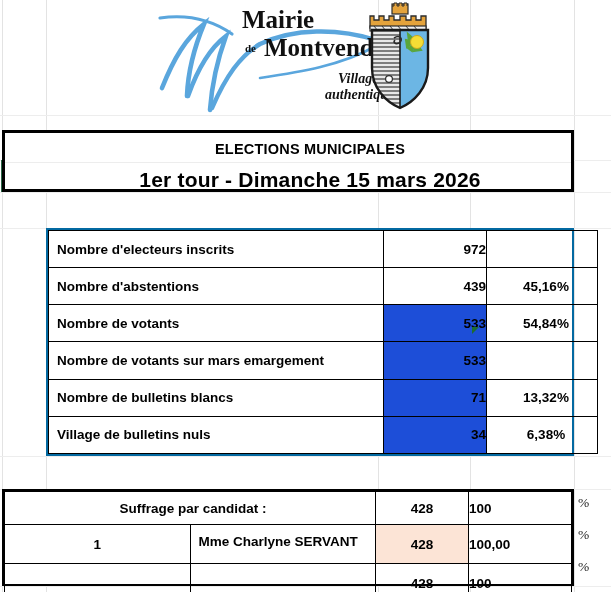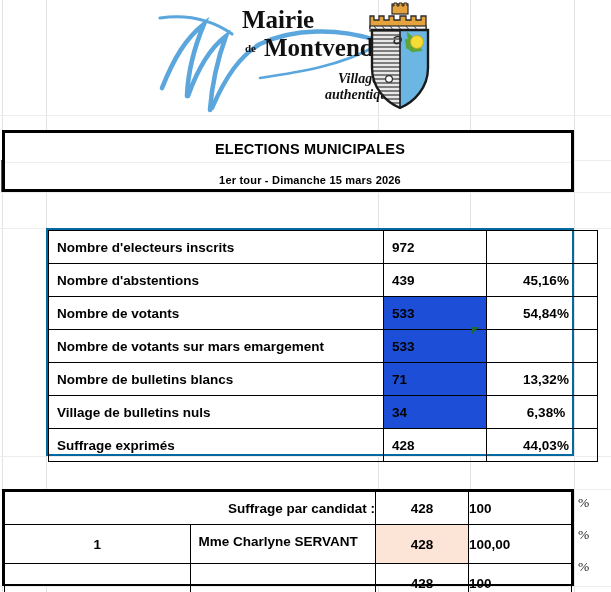--- a/index.html
+++ b/index.html
@@ -27,41 +27,41 @@
   
   .title-box{
     position:absolute;left:2px;top:130px;width:572px;height:62px;
     border:3px solid #000;box-sizing:border-box;background:#fff;
   }
   .title-row{
     height:31px;display:flex;align-items:center;justify-content:center;
     font-weight:bold;color:#000;padding-left:44px;
   }
   .title-row.one{font-size:14.5px;letter-spacing:.2px;}
-  .title-row.two{font-size:11px;letter-spacing:.2px;}
+  .title-row.two{font-size:21px;letter-spacing:.2px;}
   .title-sep{position:absolute;left:0;top:29px;width:100%;height:1px;background:#ededed;}
 
   
   .stats-table{
     position:absolute;left:46px;top:228px;width:528px;height:228px;
     border:2px solid #0369a1;box-sizing:border-box;background:#fff;
     border-collapse:collapse;
   }
   table.grid{border-collapse:collapse;width:100%;height:100%;table-layout:fixed;}
   table.grid td{
     border:1px solid #000;
     font-weight:bold;font-size:13.5px;color:#000;
     padding:0 0 0 8px;
     height:32.5px;
     vertical-align:middle;
     white-space:nowrap;
     overflow:hidden;
   }
   td.c-label{width:326px;text-align:left;}
-  td.c-num{width:94px;text-align:left;padding:0;margin-left:45px;}
+  td.c-num{width:94px;text-align:right;padding:0;margin-left:45px;}
   td.c-pct{width:102px;text-align:center;padding:0;}
   td.fill{background:#1d4ed8;}
   .comment-tri{
     position:absolute;width:0;height:0;
     border-left:7px solid #1d6b33;
     border-bottom:7px solid transparent;
     left:472px;top:327px;z-index:6;
   }
 
   
@@ -70,21 +70,21 @@
     border:2px solid #000;box-sizing:border-box;background:#fff;
   }
   table.cgrid{border-collapse:collapse;width:100%;height:100%;table-layout:fixed;}
   table.cgrid td{
     border:1px solid #000;
     font-weight:bold;font-size:13.5px;color:#000;
     height:32px;vertical-align:middle;white-space:nowrap;overflow:hidden;
   }
   td.k-rank{width:44px;text-align:center;padding:0;font-weight:normal;font-size:13.5px;}
   td.k-name{width:326px;text-align:left;padding:0 0 6px 8px;}
-  td.k-span{text-align:right;padding:0 0 0 6px;}
+  td.k-span{text-align:center;padding:0 0 0 6px;}
   td.k-num{width:92px;text-align:center;padding:0;}
   td.k-pct{width:102px;text-align:left;padding:0;}
   td.kfill{background:#fce4d6;}
 
   .pct-sign{
     position:absolute;left:578px;font-size:13.5px;color:#222;
     font-family:"Liberation Serif", serif;font-weight:normal;
   }
 </style>
 </head>
@@ -210,25 +210,20 @@
         <tr>
           <td class="c-label">Nombre de bulletins blancs</td>
           <td class="c-num fill">71</td>
           <td class="c-pct">13,32%</td>
         </tr>
         <tr>
           <td class="c-label">Village de bulletins nuls</td>
           <td class="c-num fill">34</td>
           <td class="c-pct">6,38%</td>
         </tr>
-        <tr>
-          <td class="c-label">Suffrage exprimés</td>
-          <td class="c-num">428</td>
-          <td class="c-pct">44,03%</td>
-        </tr>
       </tbody>
     </table>
   </div>
   <div class="comment-tri"></div>
 
   <div class="cand-table">
     <table class="cgrid">
       <tbody>
         <tr>
           <td class="k-span" colspan="2">Suffrage par candidat :</td>

